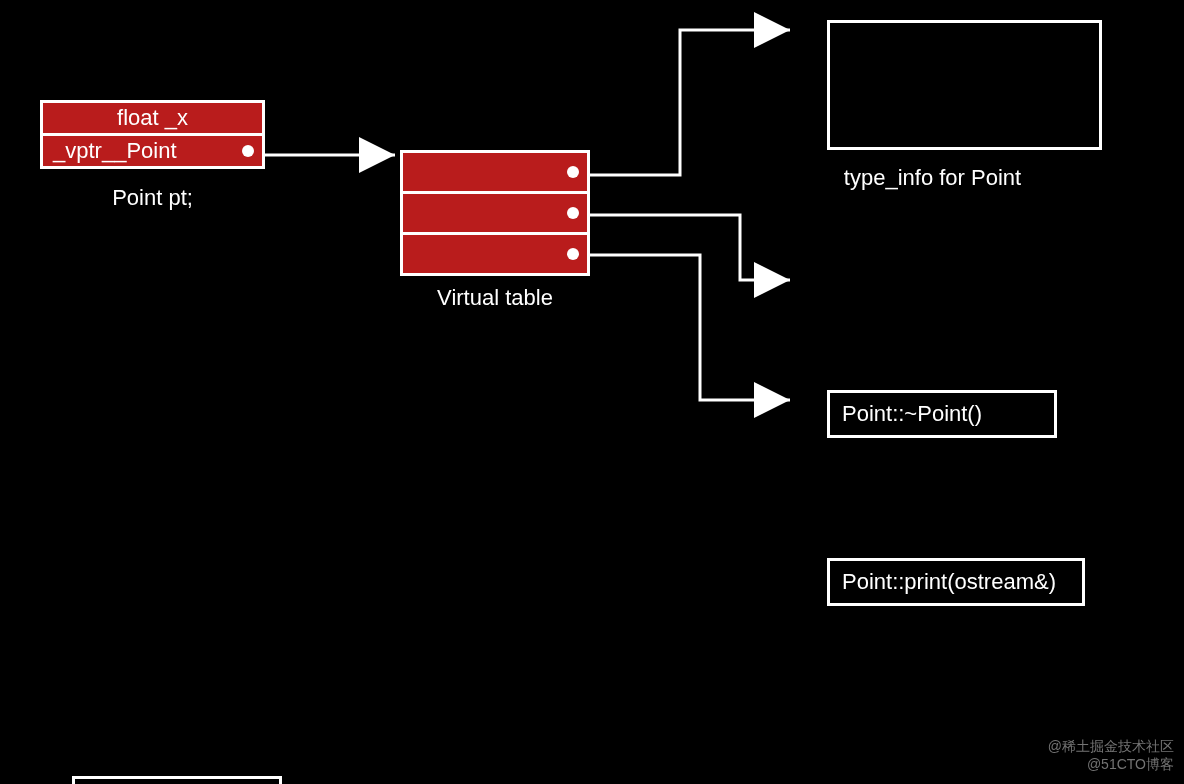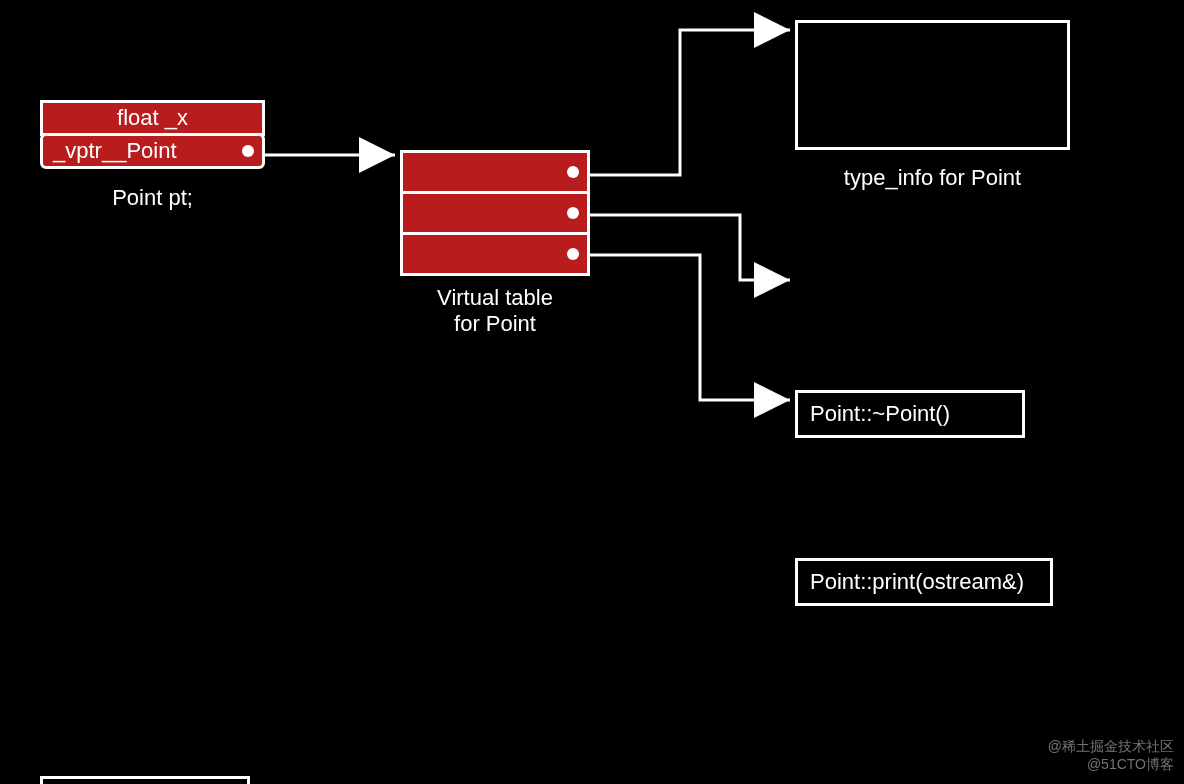--- a/index.html
+++ b/index.html
@@ -1,19 +1,19 @@
 <!DOCTYPE html>
 <html><head>
 <meta charset="utf-8">
 <style>
   * { box-sizing: border-box; margin: 0; padding: 0; }
   html, body { width: 1184px; height: 784px; background: #000; color: #fff; font-family: Arial, Helvetica, sans-serif; font-size: 22px; position: relative; overflow: hidden; }
   .abs { position: absolute; }
   .cell { border: 3px solid #fff; padding: 2px 10px; background: #b91c1c; }
-  .box { border: 3px solid #fff; background: #000; padding: 8px 12px; position: relative; }
+  .box { border: 3px solid #fff; background: #000; padding: 8px 12px; position: relative; margin-left: 32px; }
   .shadow::after { content: ""; position: absolute; top: 10px; left: 10px; width: 100%; height: 100%; background: #222; z-index: -1; }
   .label { text-align: center; }
   .dot { position: absolute; width: 12px; height: 12px; background: #fff; border-radius: 50%; }
   .arrowline { stroke: #fff; stroke-width: 3; fill: none; }
   .arrowhead { fill: #fff; }
   .watermark { position: absolute; color: #737373; font-size: 14px; }
 </style>
 </head>
 <body>
 
@@ -28,41 +28,40 @@
 
   <path d="M 580 175 L 680 175 L 680 30 L 790 30" class="arrowline" marker-end="url(#ah)"></path>
 
   <path d="M 580 215 L 740 215 L 740 280 L 790 280" class="arrowline" marker-end="url(#ah)"></path>
 
   <path d="M 580 255 L 700 255 L 700 400 L 790 400" class="arrowline" marker-end="url(#ah)"></path>
 </svg>
 
 <div class="abs" style="left:40px; top:100px; width:225px; z-index:10;">
   <div class="cell" style="text-align:center;">float _x</div>
-  <div class="cell" style="margin-top:-3px; position:relative;border-radius:6px;">
+  <div class="cell" style="margin-top:-3px; position:relative;">
     <span>_vptr__Point</span>
     <span class="dot" style="right:8px; top:50%; transform:translateY(-50%);"></span>
   </div>
 </div>
 <div class="abs label" style="left:40px; top:185px; width:225px;">Point pt;</div>
 
 <div class="abs" style="left:400px; top:150px; width:190px; z-index:10;">
   <div class="cell" style="height:44px; position:relative;">
     <span class="dot" style="right:8px; top:50%; transform:translateY(-50%);"></span>
   </div>
   <div class="cell" style="height:44px; margin-top:-3px; position:relative;">
     <span class="dot" style="right:8px; top:50%; transform:translateY(-50%);"></span>
   </div>
   <div class="cell" style="height:44px; margin-top:-3px; position:relative;">
     <span class="dot" style="right:8px; top:50%; transform:translateY(-50%);"></span>
   </div>
 </div>
 <div class="abs label" style="left:400px; top:285px; width:190px; line-height:1.2;">
   <div>Virtual table</div>
-  <div>for Point</div>
 </div>
 
 <div class="abs box shadow" style="left:795px; top:20px; width:275px; height:130px;"></div>
 <div class="abs label" style="left:795px; top:165px; width:275px;">type_info for Point</div>
 
 <div class="abs box shadow" style="left:795px; top:260px; width:230px;">
   <span>Point::~Point()</span>
 </div>
 
 <div class="abs box shadow" style="left:795px; top:380px; width:258px;">

